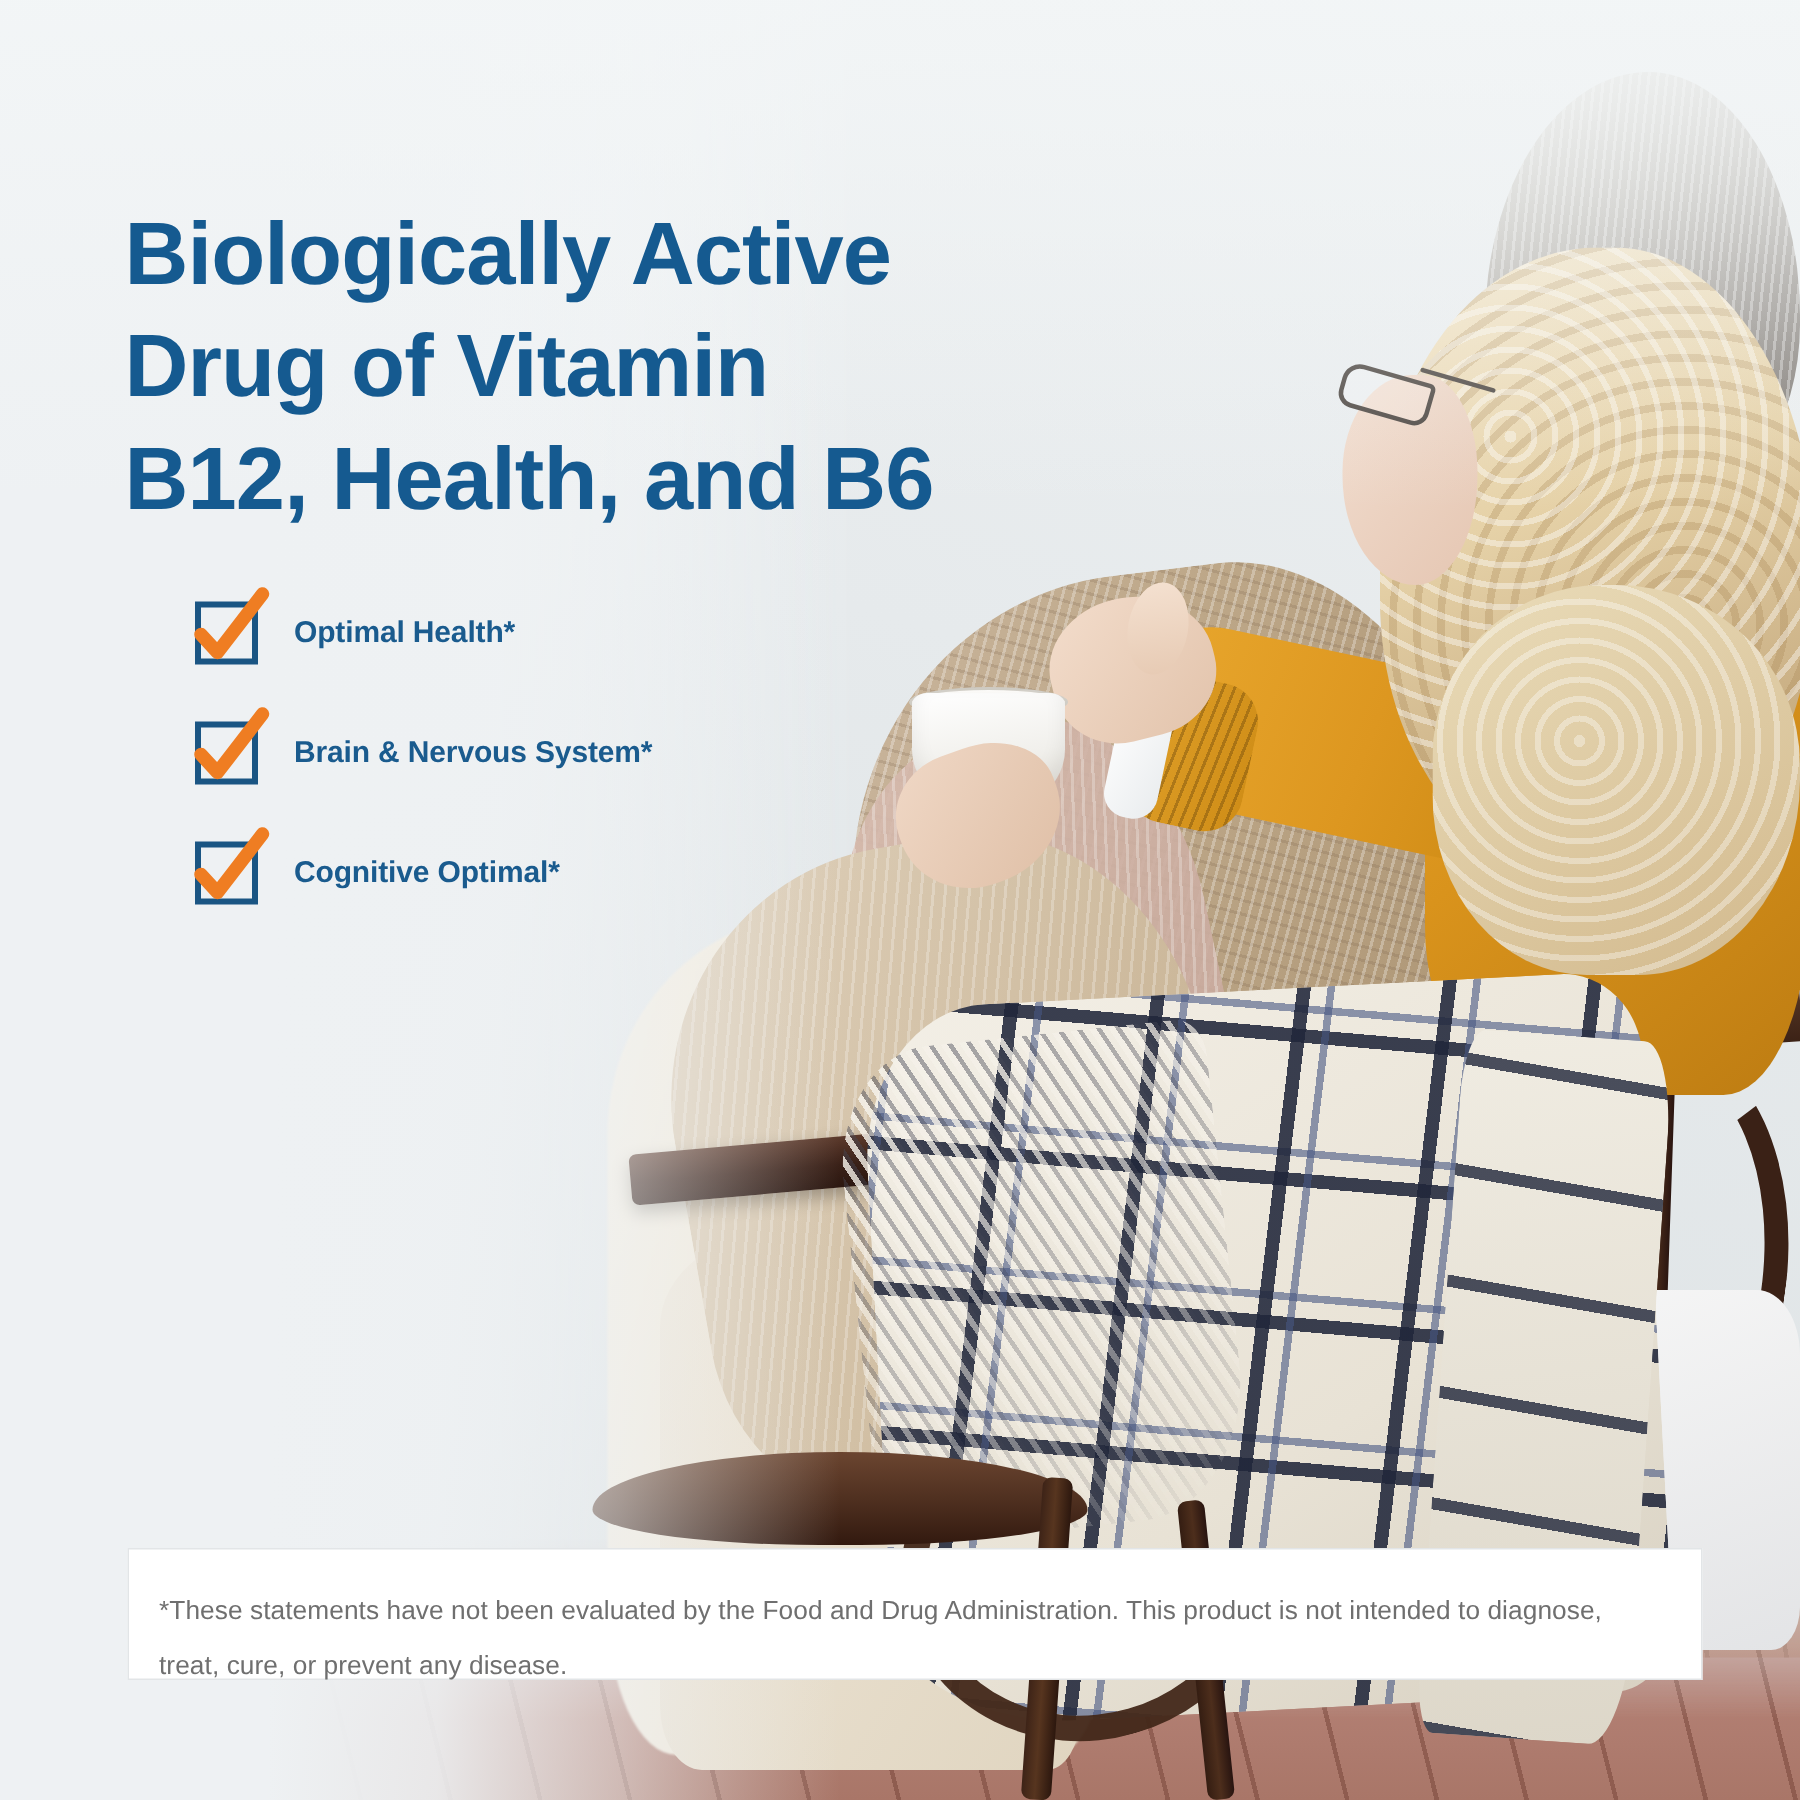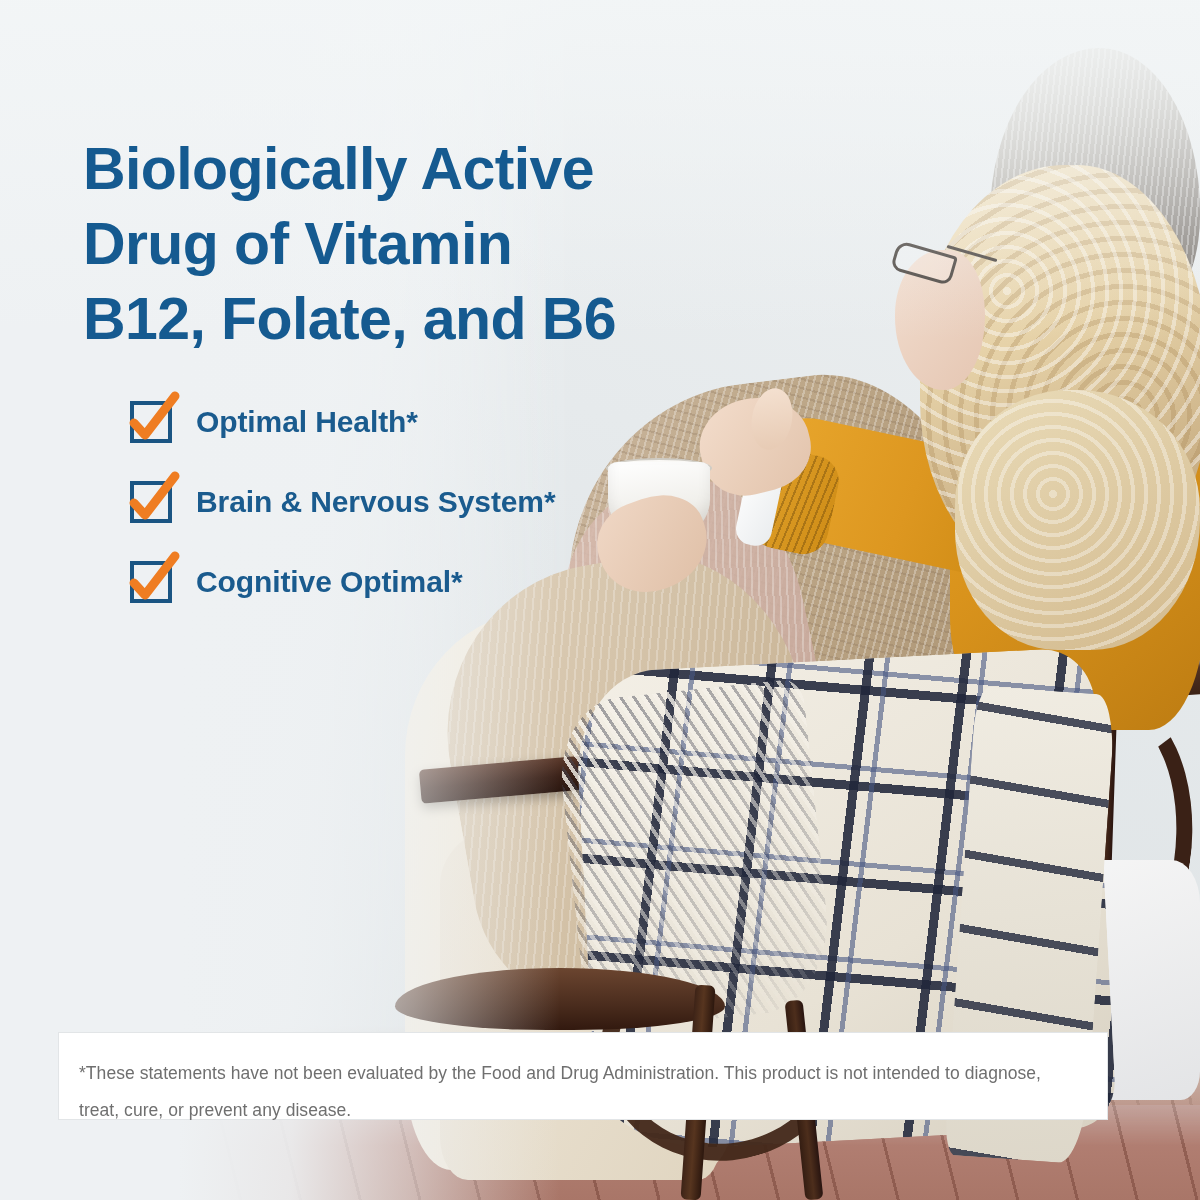--- a/index.html
+++ b/index.html
@@ -443,31 +443,31 @@
     position:relative;
     width:42px;
     height:42px;
     flex:0 0 42px;
     border:4px solid #1a5583;
     background:transparent;
   }
   .checkbox svg { position:absolute; left:-9px; top:-13px; overflow:visible; }
   .benefit-label {
     margin-left:24px;
-    font-size:30px;
+    font-size:20px;
     font-weight:600;
     color:#1a5b8e;
     letter-spacing:-.1px;
     white-space:nowrap;
   }
 
   
   #disclaimer {
     position:absolute;
-    left:58px;
+    left:85px;
     top:1032px;
     width:1050px;
     height:88px;
     background:#ffffff;
     border:1px solid #e2e5e7;
     padding:22px 26px 0 20px;
   }
   #disclaimer-text {
     font-size:17.5px;
     line-height:37px;
@@ -529,21 +529,21 @@
     <div class="chair-leg-a"></div>
     <div class="chair-leg-b"></div>
 
     <div class="photo-fade-left"></div>
     <div class="photo-fade-top"></div>
   </div>
 
   <h1 id="headline">
     <span class="hl-line">Biologically Active</span>
     <span class="hl-line">Drug of Vitamin</span>
-    <span class="hl-line">B12, Folate, and B6</span>
+    <span class="hl-line">B12, Health, and B6</span>
   </h1>
 
   <div id="benefits">
 
     <div class="benefit-row">
       <span class="checkbox">
         <svg width="60" height="60" viewBox="0 0 60 60" aria-hidden="true">
           <path d="M9 31 L20 43 L50 4" fill="none" stroke="#ef7d22" stroke-width="9" stroke-linecap="round" stroke-linejoin="round"></path>
         </svg>
       </span>

